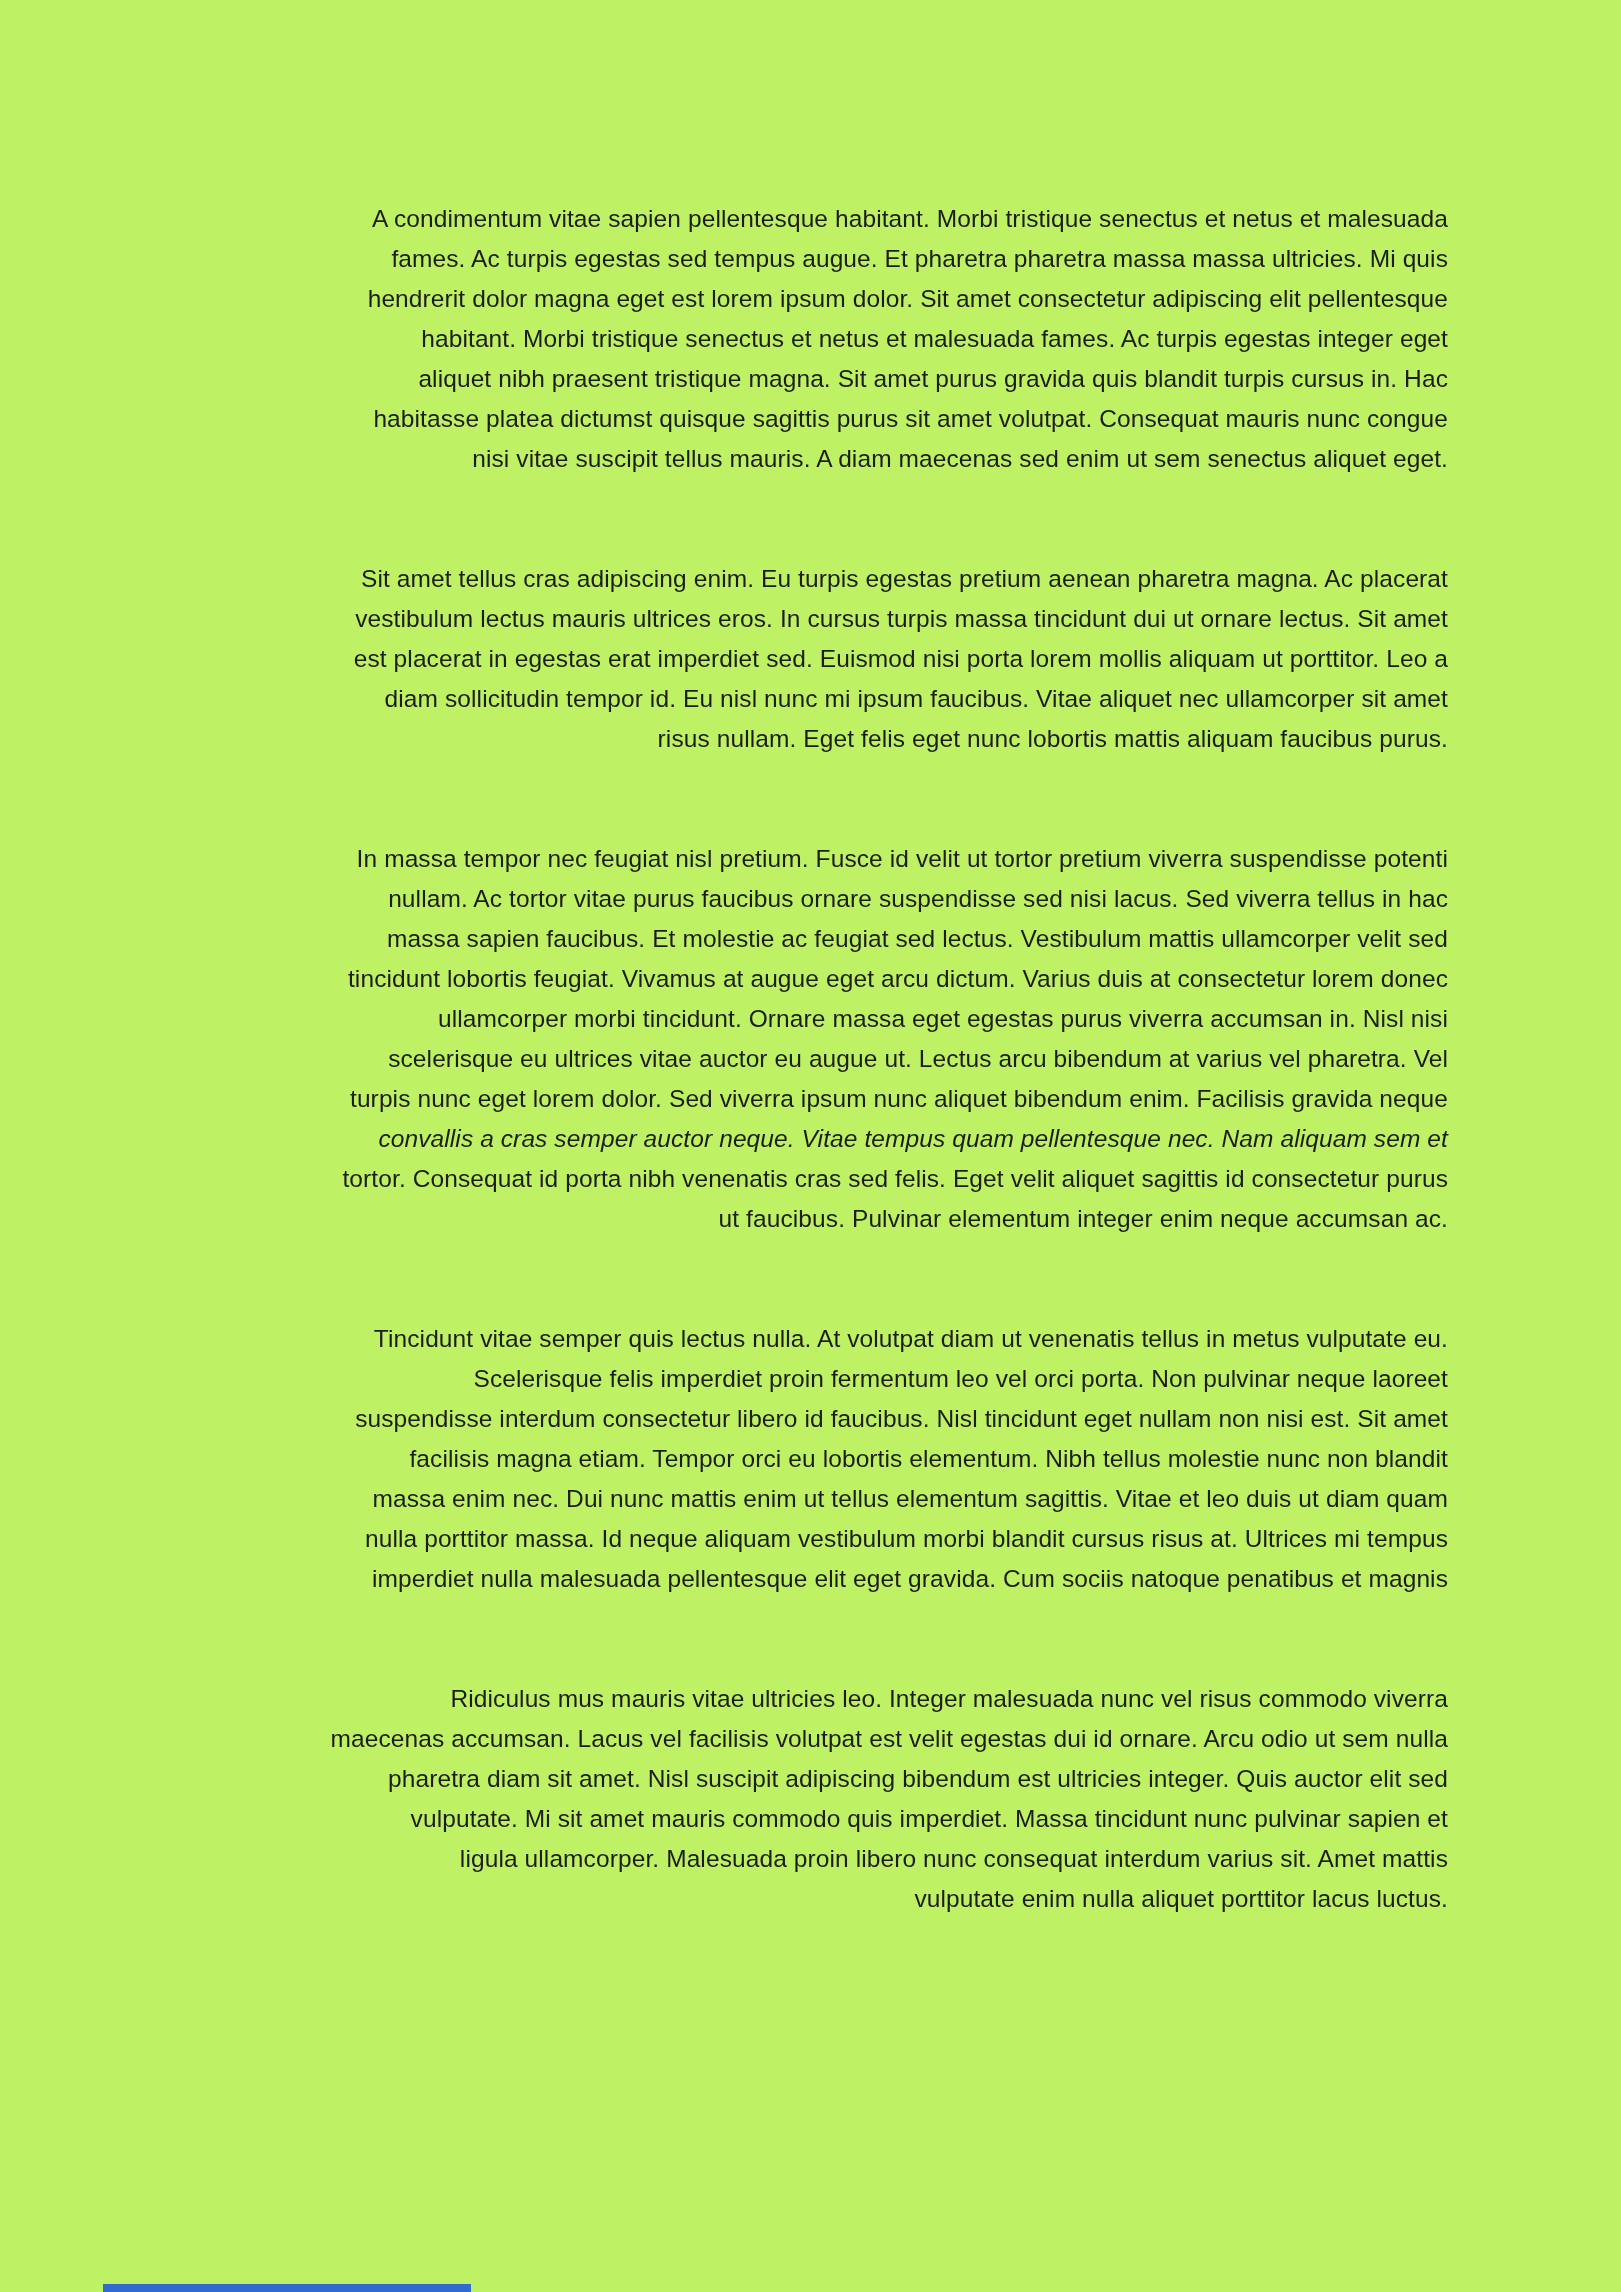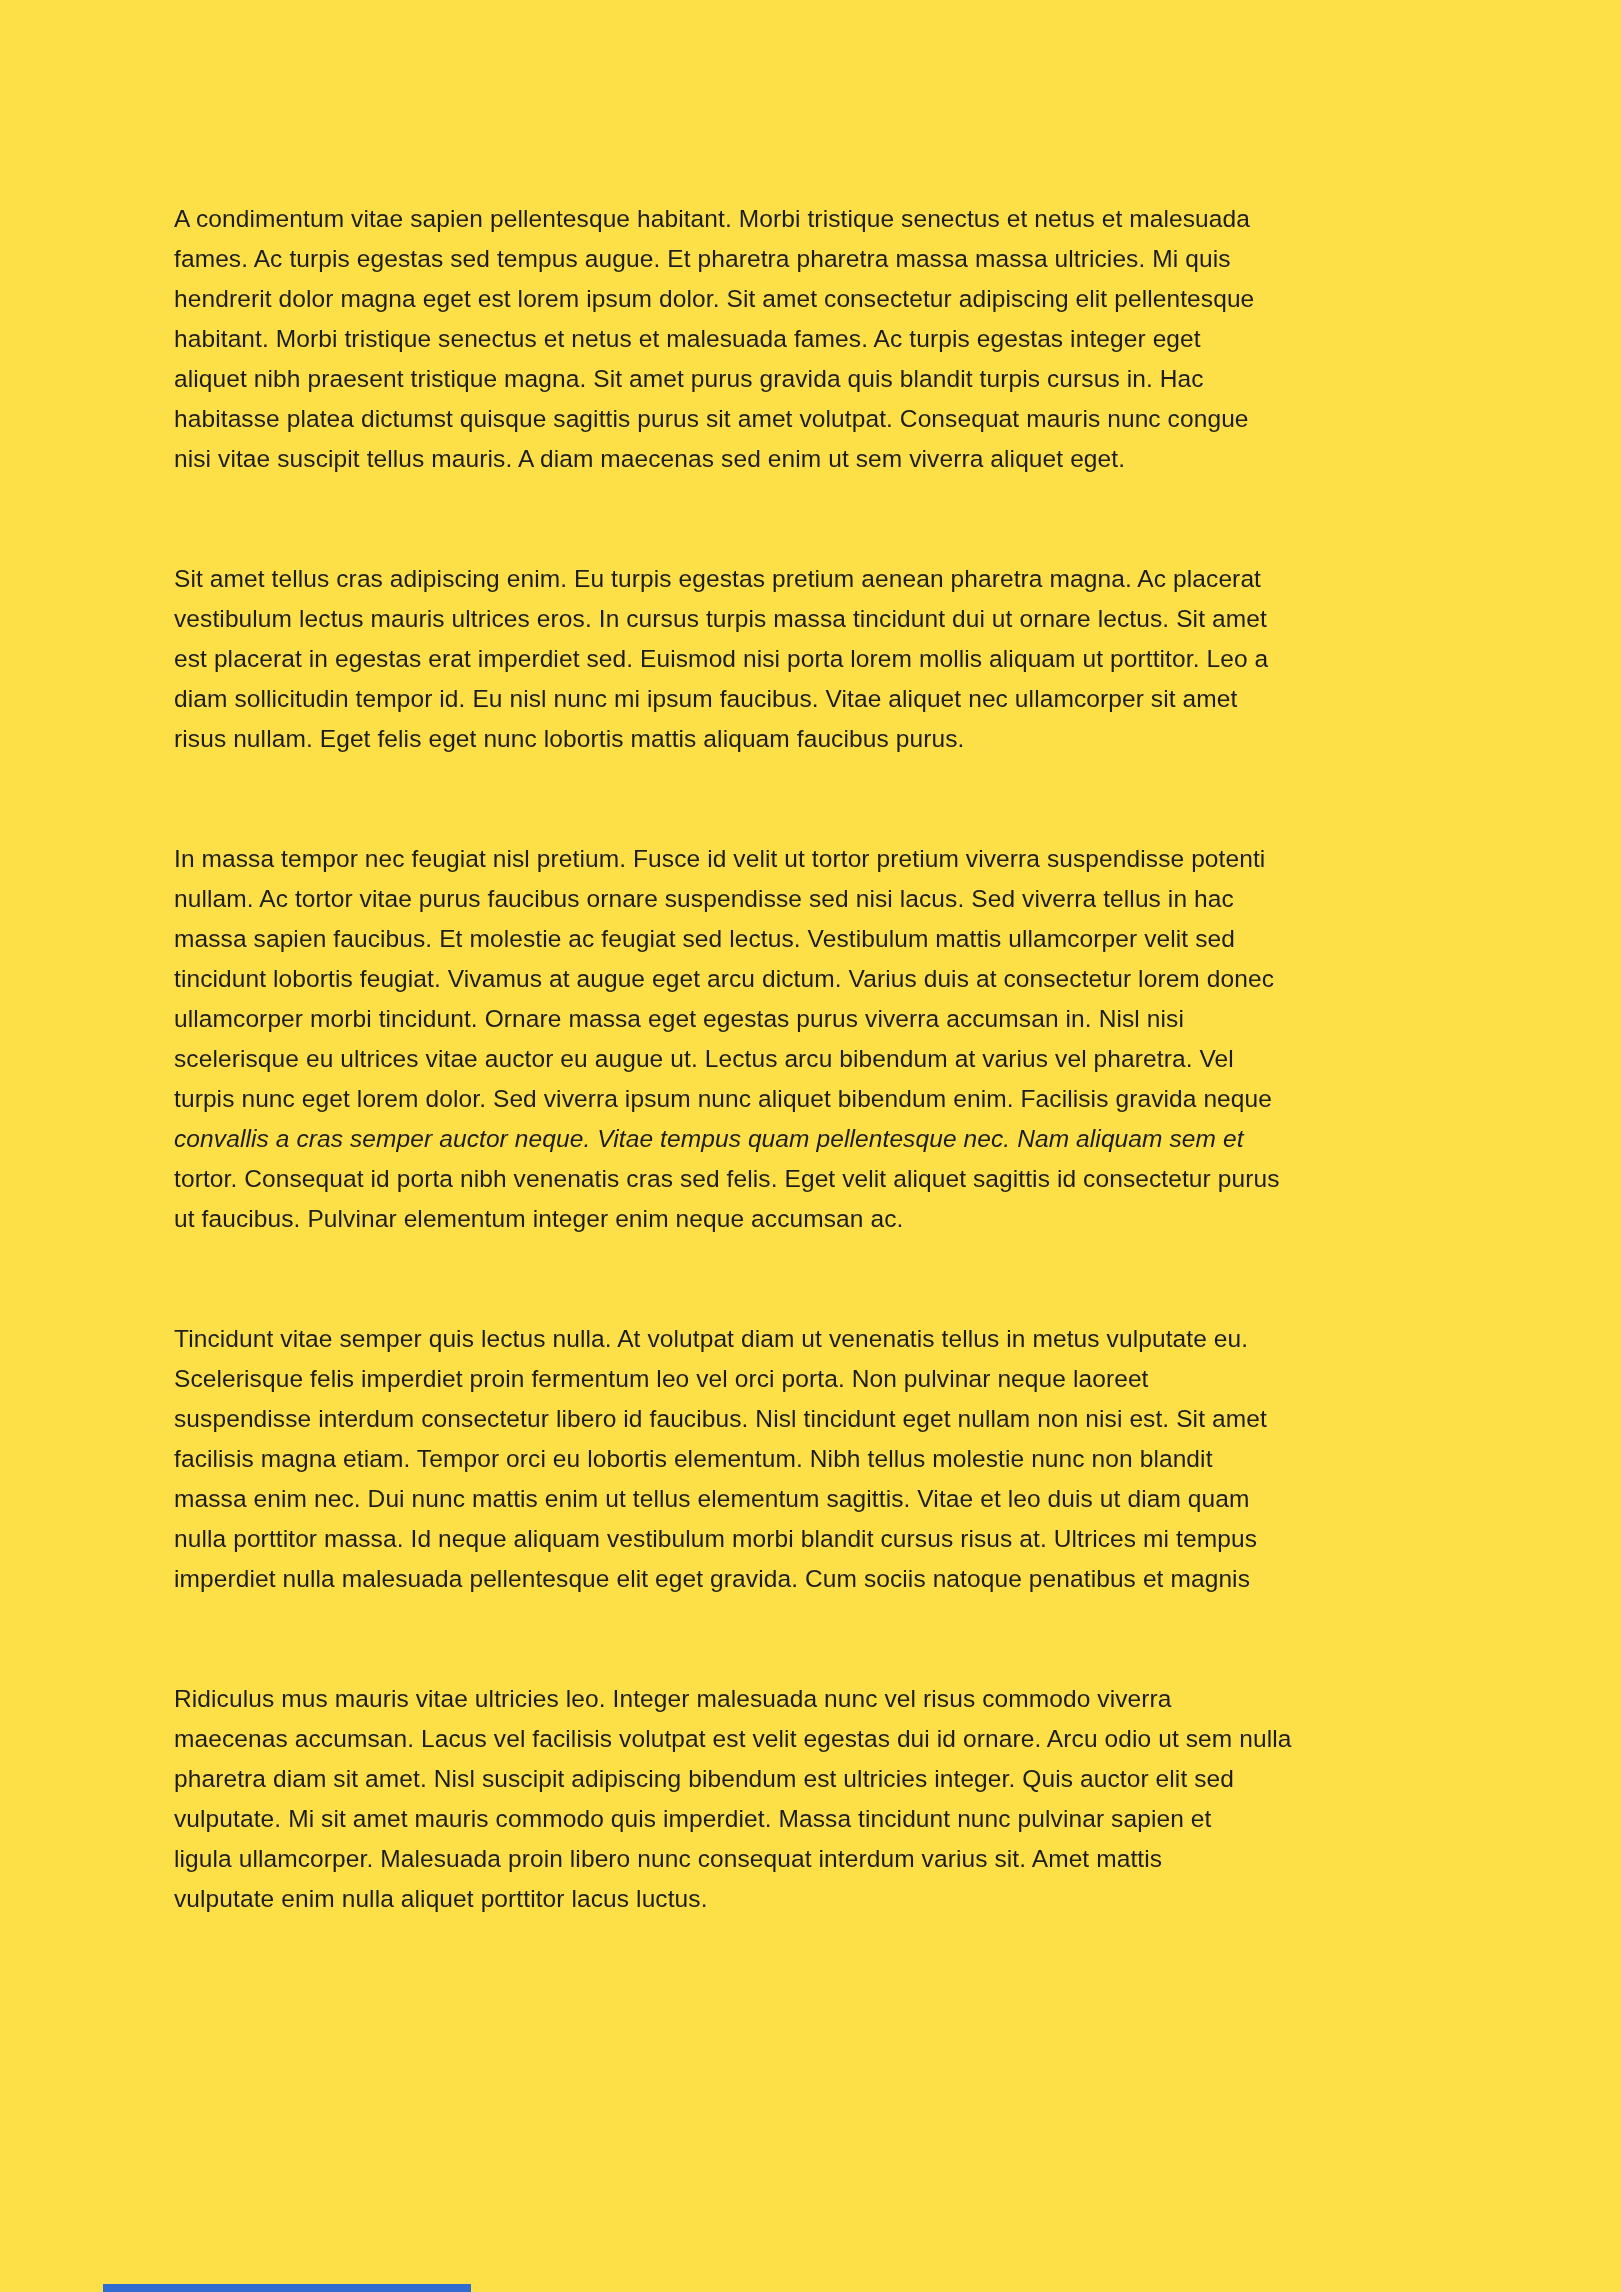--- a/index.html
+++ b/index.html
@@ -10,21 +10,22 @@
     width: 1621px;
     height: 2293px;
     position: relative;
     overflow: hidden;
     font-family: "Liberation Sans", sans-serif;
     background: #ffffff;
   }
   .page {
     position: absolute;
     inset: 0;
-    background: #fde047;
+    background: #bef264;
+    text-align: right;
   }
   .doc-content {
     position: absolute;
     left: 174px;
     top: 199px;
     width: 1274px;
   }
   .paragraph {
     margin: 0 0 80px 0;
   }
@@ -49,21 +50,21 @@
 
 <div class="page">
   <div class="doc-content">
       <div class="paragraph">
         <div class="line" style="color: rgb(29, 29, 29);">A condimentum vitae sapien pellentesque habitant. Morbi tristique senectus et netus et malesuada</div>
         <div class="line" style="color: rgb(29, 29, 29);">fames. Ac turpis egestas sed tempus augue. Et pharetra pharetra massa massa ultricies. Mi quis</div>
         <div class="line" style="color: rgb(29, 29, 29);">hendrerit dolor magna eget est lorem ipsum dolor. Sit amet consectetur adipiscing elit pellentesque</div>
         <div class="line" style="color: rgb(29, 29, 29);">habitant. Morbi tristique senectus et netus et malesuada fames. Ac turpis egestas integer eget</div>
         <div class="line" style="color: rgb(29, 29, 29);">aliquet nibh praesent tristique magna. Sit amet purus gravida quis blandit turpis cursus in. Hac</div>
         <div class="line" style="color: rgb(29, 29, 29);">habitasse platea dictumst quisque sagittis purus sit amet volutpat. Consequat mauris nunc congue</div>
-        <div class="line" style="color: rgb(29, 29, 29);">nisi vitae suscipit tellus mauris. A diam maecenas sed enim ut sem viverra aliquet eget.</div>
+        <div class="line" style="color: rgb(29, 29, 29);">nisi vitae suscipit tellus mauris. A diam maecenas sed enim ut sem senectus aliquet eget.</div>
       </div>
       <div class="paragraph">
         <div class="line" style="color: rgb(29, 29, 29);">Sit amet tellus cras adipiscing enim. Eu turpis egestas pretium aenean pharetra magna. Ac placerat</div>
         <div class="line" style="color: rgb(29, 29, 29);">vestibulum lectus mauris ultrices eros. In cursus turpis massa tincidunt dui ut ornare lectus. Sit amet</div>
         <div class="line" style="color: rgb(29, 29, 29);">est placerat in egestas erat imperdiet sed. Euismod nisi porta lorem mollis aliquam ut porttitor. Leo a</div>
         <div class="line" style="color: rgb(29, 29, 29);">diam sollicitudin tempor id. Eu nisl nunc mi ipsum faucibus. Vitae aliquet nec ullamcorper sit amet</div>
         <div class="line" style="color: rgb(29, 29, 29);">risus nullam. Eget felis eget nunc lobortis mattis aliquam faucibus purus.</div>
       </div>
       <div class="paragraph">
         <div class="line" style="color: rgb(29, 29, 29);">In massa tempor nec feugiat nisl pretium. Fusce id velit ut tortor pretium viverra suspendisse potenti</div>

